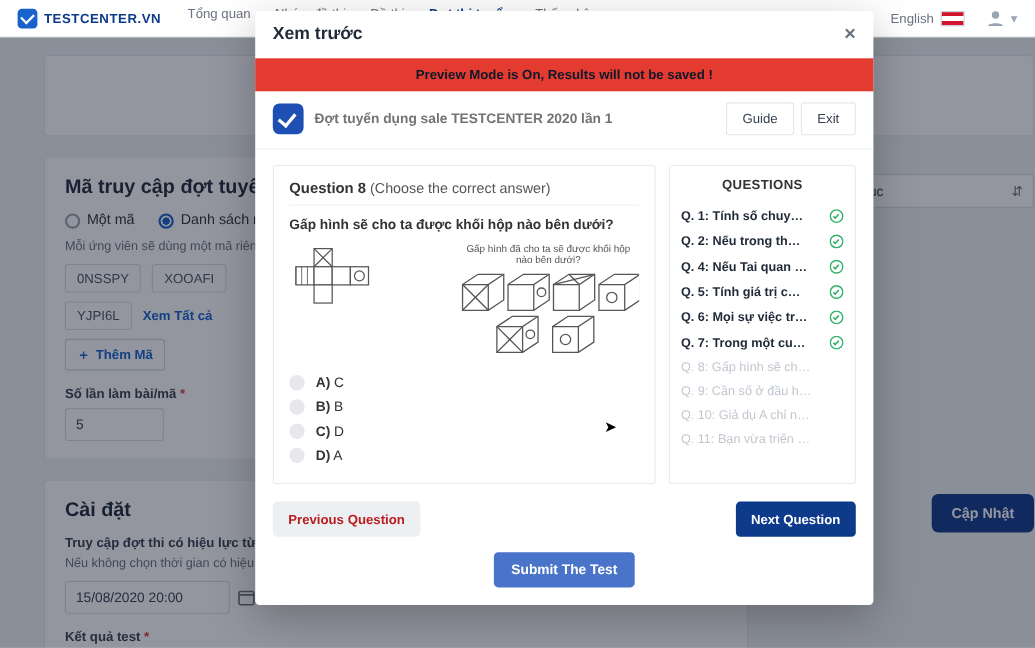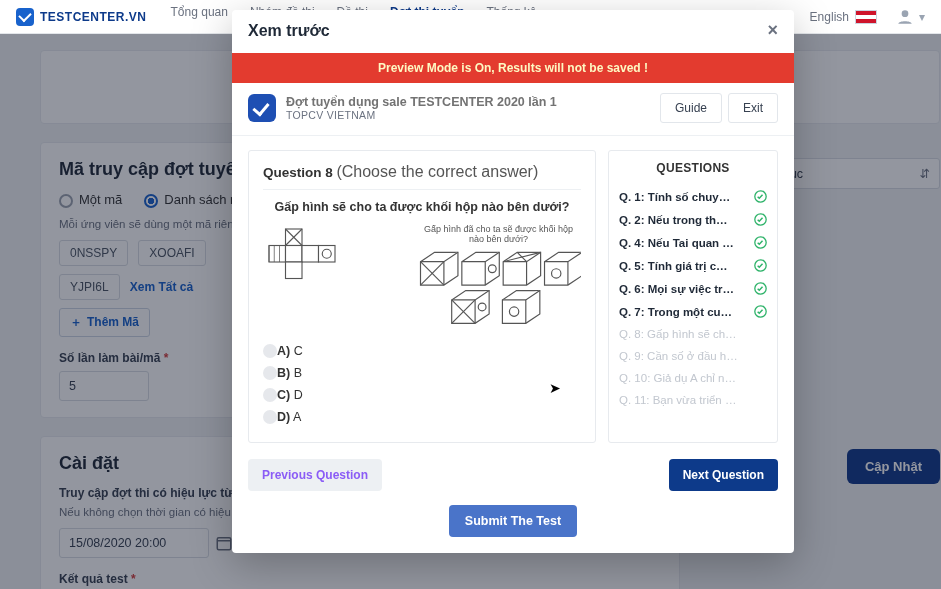--- a/index.html
+++ b/index.html
@@ -43,52 +43,52 @@
   .right-section { display:flex; flex-direction:column; gap:16px; }
   .big-select { width:240px; }
   .btn-primary-round { background:#123a8a; color:#fff; border:none; border-radius:6px; padding:10px 18px; font-size:13px; font-weight:600; }
 
   
   .overlay { position:absolute; inset:34px 0 0 0; background:rgba(15,23,42,.45); }
   .modal { position:absolute; left:232px; top:10px; width:562px; background:#fff; border-radius:4px; box-shadow:0 12px 40px rgba(0,0,0,.25); }
   .m-header { display:flex; justify-content:space-between; align-items:center; padding:10px 16px 12px; }
   .m-title { font-size:16px; font-weight:700; color:#1f2937; }
   .close-x { color:#6b7280; font-size:18px; font-weight:700; cursor:pointer; }
-  .m-banner { background:#e33b2f; color:#fef9c3; text-align:center; font-size:12px; font-weight:600; padding:8px 0; }
+  .m-banner { background:#e33b2f; color:#0f172a; text-align:center; font-size:12px; font-weight:600; padding:8px 0; }
   .m-info { display:flex; align-items:center; padding:10px 16px 12px; gap:10px; border-bottom:1px solid #edf0f3;}
   .shield { width:28px; height:28px; border-radius:6px; background:#1e4fb3; position:relative; flex:0 0 28px;}
   .shield::after{content:""; position:absolute; left:8px; top:6px; width:7px; height:12px; border:3px solid #fff; border-top:0; border-left:0; transform:rotate(40deg);}
   .m-info-text { display:flex; flex-direction:column; }
   .m-info-title { font-weight:700; font-size:12.5px; color:#737373; }
   .m-info-sub { font-size:10.5px; color:#6b7280; letter-spacing:.3px }
   .m-actions { margin-left:auto; display:flex; gap:6px; }
   .m-abtn { border:1px solid #e2e6eb; background:#fff; color:#374151; font-size:12px; font-weight:400; padding:7px 14px; border-radius:3px; }
   .m-body { display:flex; gap:12px; padding:14px 16px 6px; }
   .q-panel { flex:1 1 auto; border:1px solid #e7eaee; border-radius:3px; padding:12px 14px 18px; }
   .q-head { border-bottom:1px solid #edf0f3; padding-bottom:8px; margin-bottom:10px; }
   .q-side { flex:0 0 170px; border:1px solid #e7eaee; border-radius:3px; padding:10px 10px 6px; }
   .q-num { font-weight:700; font-size:13.5px; display:inline-block; }
-  .q-sub { font-size:16px; color:#555; }
-  .q-prompt { font-size:12.5px; font-weight:700; margin-bottom:10px;text-align:center; }
+  .q-sub { font-size:13px; color:#555; }
+  .q-prompt { font-size:12.5px; font-weight:700; margin-bottom:10px; }
   .cube-img { height:110px; display:flex; align-items:flex-start; justify-content:space-between; gap:8px; margin-bottom:10px; }
   .net { width:105px; height:70px; }
   .cubes { width:165px; }
   .caption { font-size:9px; color:#555; text-align:center; margin-bottom:6px; }
   .opts { display:flex; flex-direction:column; gap:8px; margin-top:4px; }
-  .opt { display:flex; align-items:center; font-size:12.5px; }
+  .opt { display:flex; align-items:center; gap:10px; font-size:12.5px; }
   .oradio { width:14px; height:14px; border-radius:50%; background:#e6e8ec; }
   .opt b { font-weight:700; }
   .side-title { text-align:center; font-weight:700; font-size:12px; margin-bottom:10px; letter-spacing:.3px; }
   .ql-item { display:flex; justify-content:space-between; align-items:center; font-size:11.5px; padding:5px 0; }
   .ql-item .txt { white-space:nowrap; overflow:hidden; text-overflow:ellipsis; max-width:130px; font-weight:600; color:#1f2937; }
   .ql-item.faded .txt { color:#c2c7cf; font-weight:500; }
   .ok { width:13px; height:13px; }
   .m-nav { display:flex; justify-content:space-between; padding:10px 16px 14px; }
   .m-nav .navbtn { border:none; border-radius:4px; font-size:12px; font-weight:600; padding:9px 14px; }
-  .prevbtn { background:#edf0f3; color:#8b5cf6; }
+  .prevbtn { background:#edf0f3; color:#b91c1c; }
   .nextbtn { background:#0d3a8a; color:#fff; }
   .m-submit { display:flex; justify-content:center; padding:0 0 16px; }
   .submitbtn { background:#4a74c9; color:#fff; border:none; border-radius:4px; font-size:12.5px; font-weight:600; padding:9px 16px; }
 
   .cursor { position:absolute; left:317px; top:370px; font-size:14px; color:#000; pointer-events:none; }
 </style>
 </head>
 <body>
 
 <div class="nav">
@@ -180,21 +180,20 @@
 <div class="modal">
   <div class="m-header">
     <span class="m-title">Xem trước</span>
     <span class="close-x">×</span>
   </div>
   <div class="m-banner">Preview Mode is On, Results will not be saved !</div>
   <div class="m-info">
     <span class="shield"></span>
     <div class="m-info-text">
       <span class="m-info-title">Đợt tuyển dụng sale TESTCENTER 2020 lần 1</span>
-      <span class="m-info-sub">TOPCV VIETNAM</span>
     </div>
     <div class="m-actions">
       <button class="m-abtn">Guide</button>
       <button class="m-abtn">Exit</button>
     </div>
   </div>
 
   <div class="m-body">
     <div class="q-panel">
       <div class="q-head">

